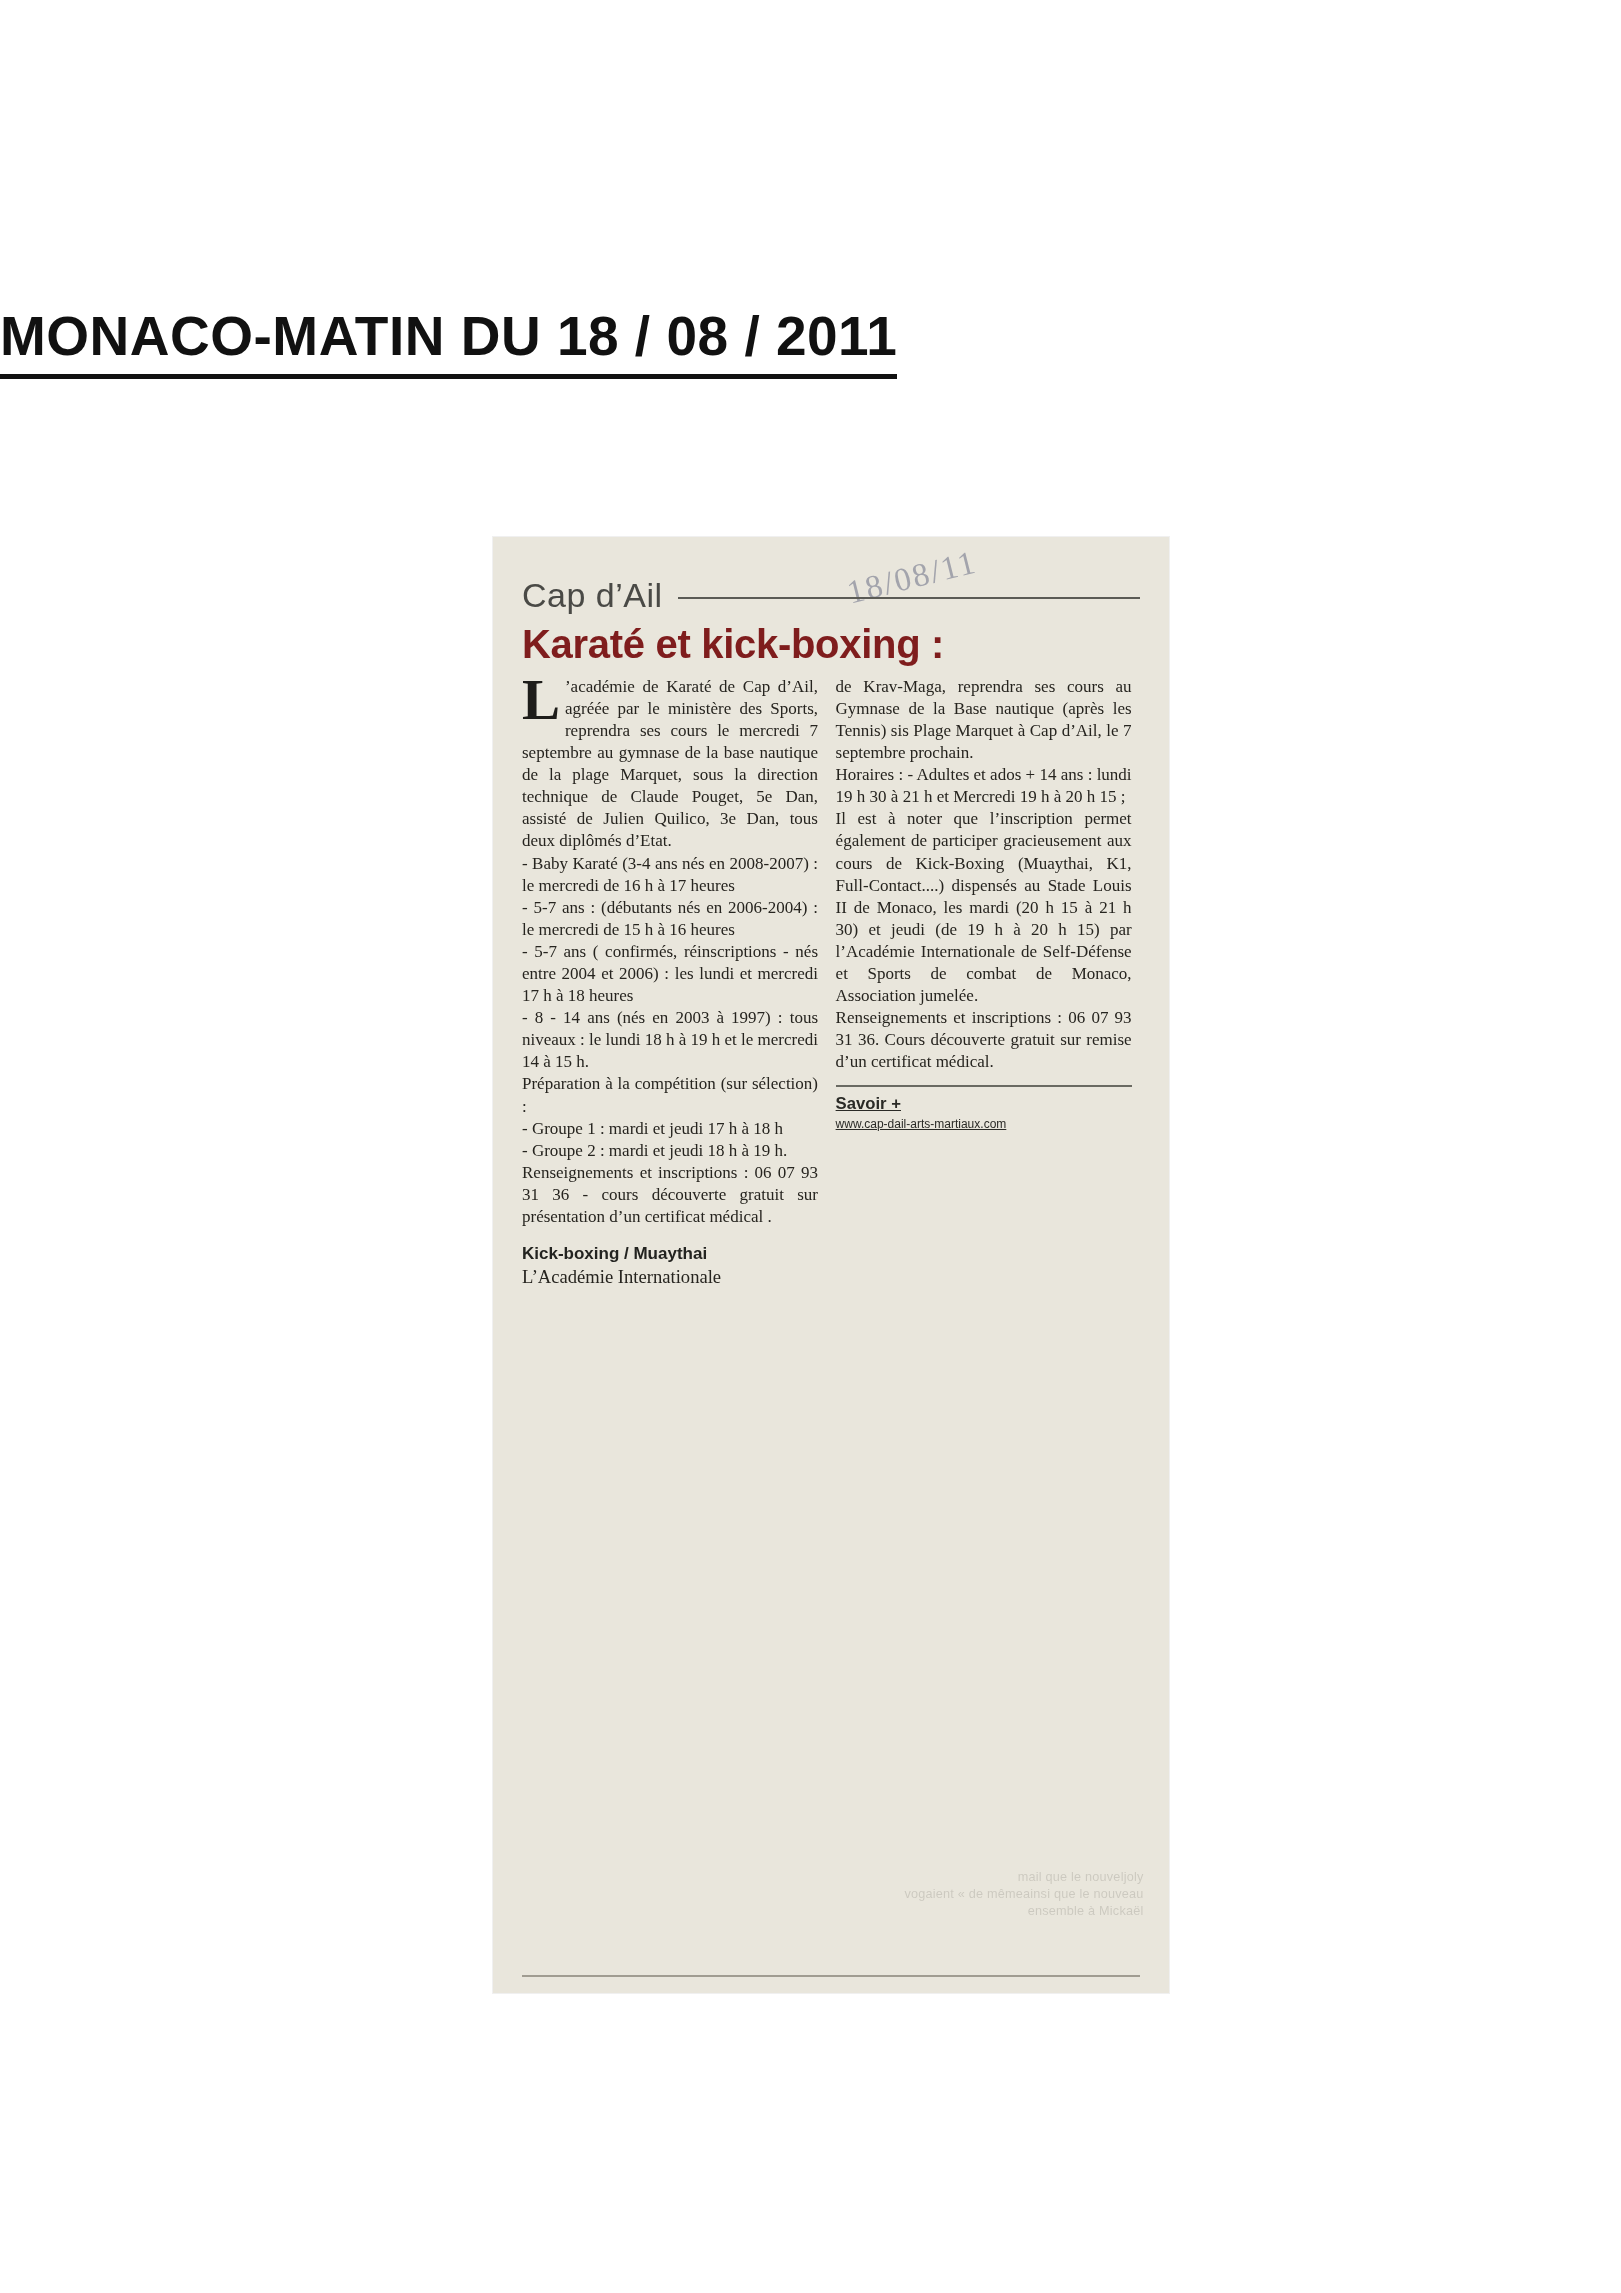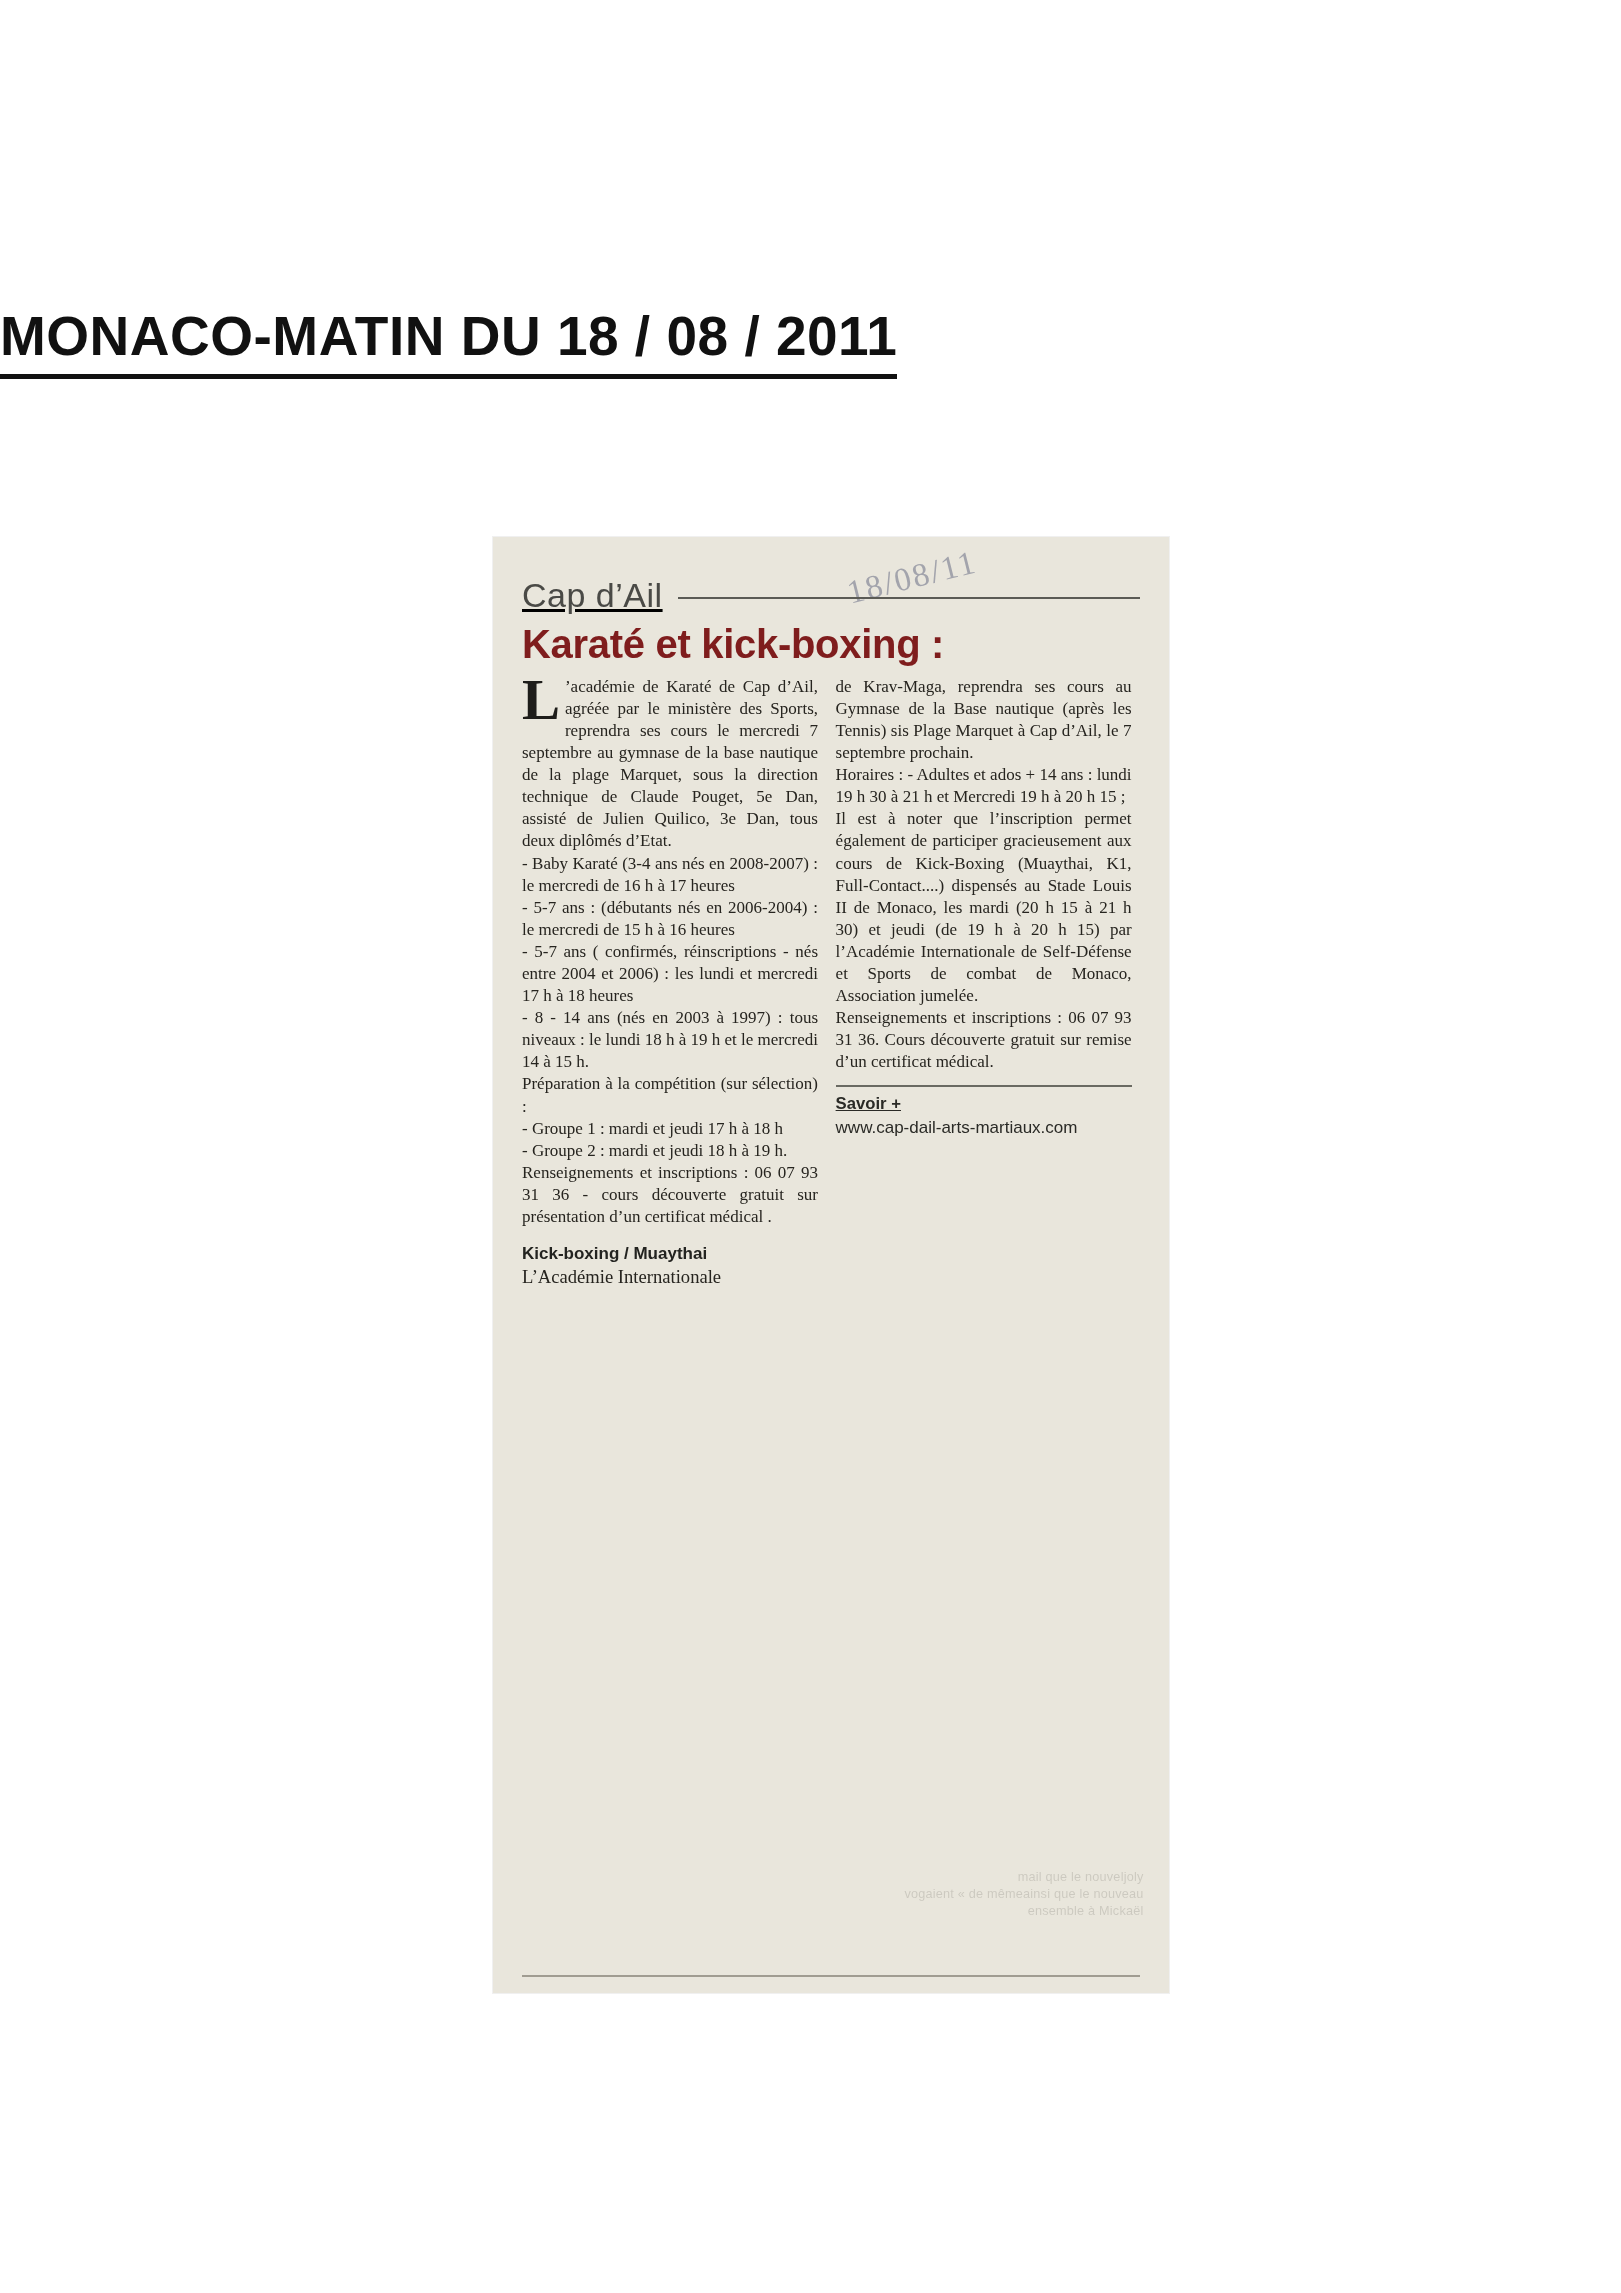--- a/index.html
+++ b/index.html
@@ -90,21 +90,20 @@
     padding: 39px 29px 9.8px 29px;
     box-sizing: border-box;
   }
 
   
   .kicker-row {
     display: flex;
     align-items: center;
     gap: 15px;
     margin-bottom: 7.8px;
-    text-decoration: underline;
   }
   .kicker {
     font-family: "Liberation Sans", sans-serif;
     font-size: 34px;
     color: #4a4a46;
     font-weight: 400;
     letter-spacing: 0.5px;
     white-space: nowrap;
   }
   .kicker-rule {
@@ -157,23 +156,24 @@
   .savoir-title {
     font-family: "Liberation Sans", sans-serif;
     font-weight: bold;
     font-size: 16.7px;
     color: #2a2a26;
     margin-bottom: 2px;
     text-decoration: underline;
   }
   .savoir-url {
     font-family: "Liberation Sans", sans-serif;
-    font-size: 17px;
+    font-size: 12px;
     color: #2a2a26;
     line-height: 1.25;
+    text-decoration: underline;
   }
 
   .sub-head {
     font-family: "Liberation Sans", sans-serif;
     font-weight: bold;
     font-size: 17px;
     color: #232320;
     margin-top: 5.9px;
   }
   .sub-line {

